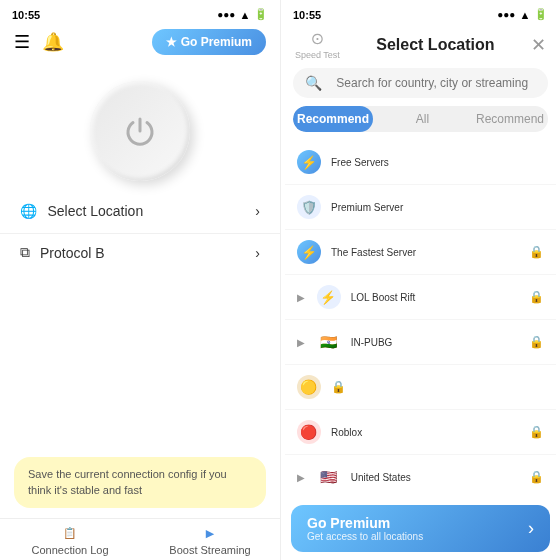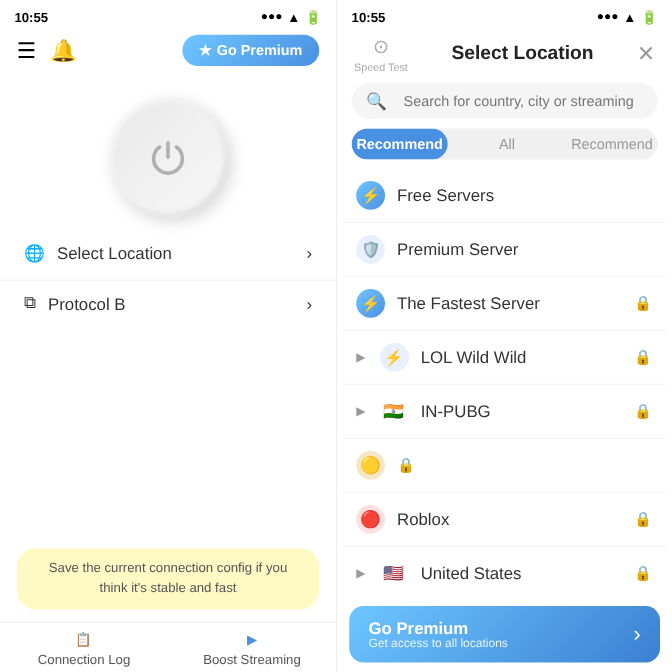--- a/index.html
+++ b/index.html
@@ -143,21 +143,20 @@
     }
 
     .bottom-tip {
       background: #fff9c4;
       border-radius: 16px;
       margin: auto 14px 10px;
       padding: 10px 14px;
       font-size: 11px;
       color: #555;
       line-height: 1.4;
-      text-align: center;
     }
 
     .bottom-nav {
       display: flex;
       border-top: 1px solid #eee;
       padding: 8px 0 4px;
       margin-top: auto;
     }
 
     .bottom-nav-item {
@@ -284,21 +283,21 @@
     .location-item {
       display: flex;
       align-items: center;
       padding: 10px 12px;
       gap: 10px;
       border-bottom: 1px solid #f5f5f5;
       cursor: pointer;
     }
 
     .location-item-label {
-      font-size: 14px;
+      font-size: 10px;
       color: #333;
       flex: 1;
     }
 
     .lock-icon {
       font-size: 12px;
       color: #ccc;
     }
 
     .expand-arrow {
@@ -485,21 +484,21 @@
 
     <div class="location-item">
       <div class="location-icon icon-lightning">⚡</div>
       <span class="location-item-label">The Fastest Server</span>
       <span class="lock-icon">🔒</span>
     </div>
 
     <div class="location-item">
       <span class="expand-arrow">▶</span>
       <div class="location-icon" style="background:#e8f0ff;font-size:13px;">⚡</div>
-      <span class="location-item-label">LOL Wild Wild</span>
+      <span class="location-item-label">LOL Boost Rift</span>
       <span class="lock-icon">🔒</span>
     </div>
 
     <div class="location-item">
       <span class="expand-arrow">▶</span>
       <div class="location-icon">🇮🇳</div>
       <span class="location-item-label">IN-PUBG</span>
       <span class="lock-icon">🔒</span>
     </div>
 

